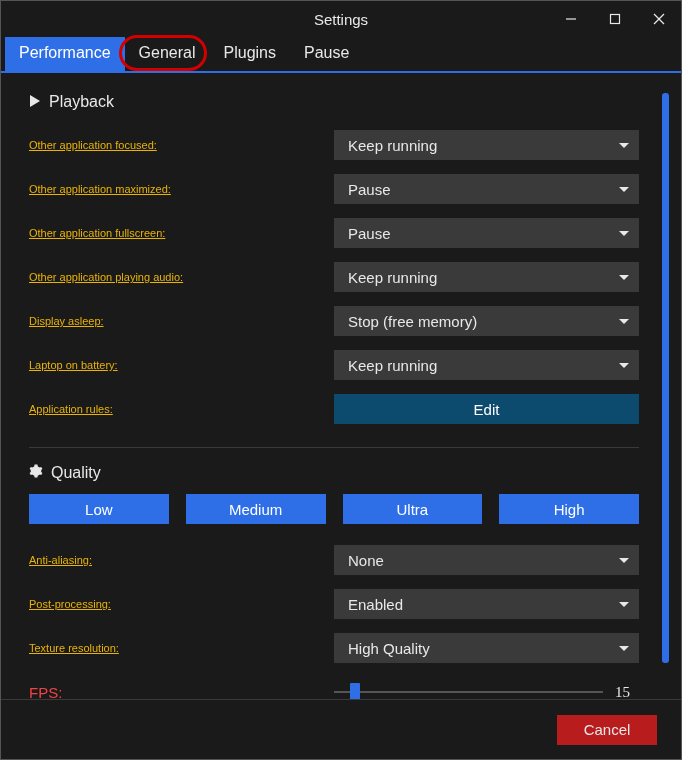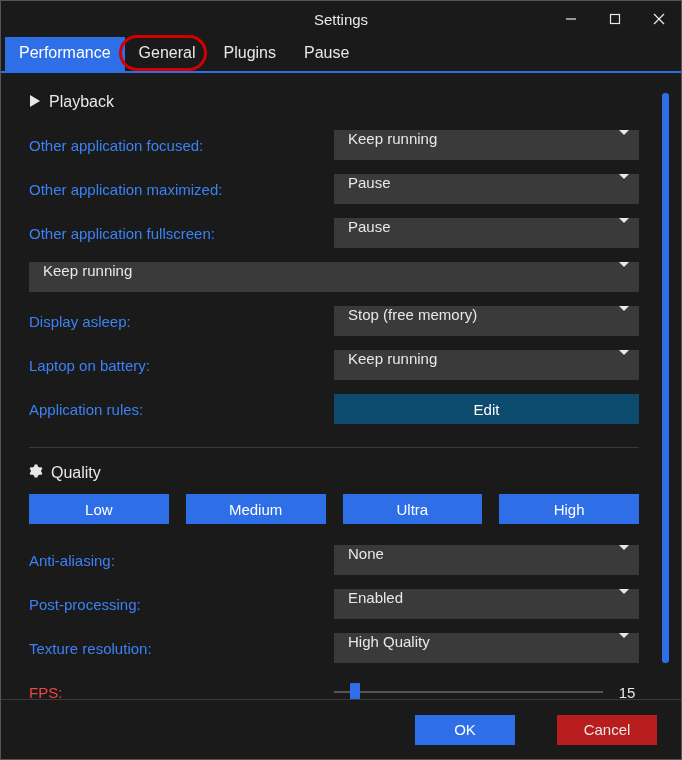--- a/index.html
+++ b/index.html
@@ -11,36 +11,36 @@
   .tb-btn svg { stroke: #e8e8e8; stroke-width: 1.2; fill: none; }
   .tabs { display: flex; border-bottom: 2px solid #2e6fe8; padding-left: 4px; }
   .tab { color: #e8e8e8; font-size: 16px; padding: 6px 14px 8px 14px; cursor: pointer; line-height: 20px; }
   .tab.active { background: #2e6fe8; color: #fff; }
   .highlight-ring { border: 3px solid #d30000; border-radius: 18px; position: absolute; pointer-events: none; }
   .content { flex: 1; overflow: hidden; position: relative; padding: 20px 28px 0 28px; }
   .scroll-area { height: 100%; overflow-y: auto; padding-right: 14px; }
   .section-header { display: flex; align-items: center; color: #e8e8e8; font-size: 16px; margin-bottom: 12px; gap: 8px; }
   .section-icon svg { fill: #e8e8e8; }
   .section-row { display: flex; align-items: center; height: 44px; }
-  .section-row .label { flex: 0 0 50%; color: #3b82f6; font-size: 15px; }
+  .section-row .label { flex: 0 0 50%; color: #eab308; font-size: 11px; text-decoration: underline; }
   .section-row .control { flex: 1; }
-  .select { background: #3a3a3a; color: #e8e8e8; height: 30px; width: 100%; display: flex; align-items: flex-start; justify-content: space-between; padding: 0 10px 0 14px; font-size: 15px; cursor: pointer; }
+  .select { background: #3a3a3a; color: #e8e8e8; height: 30px; width: 100%; display: flex; align-items: center; justify-content: space-between; padding: 0 10px 0 14px; font-size: 15px; cursor: pointer; }
   .select .caret { width: 0; height: 0; border-left: 5px solid transparent; border-right: 5px solid transparent; border-top: 5px solid #e8e8e8; }
   .btn { height: 30px; width: 100%; background: #0c4a6e; color: #fff; display: flex; align-items: center; justify-content: center; font-size: 15px; cursor: pointer; }
   .section-divider { height: 1px; background: #3a3a3a; margin: 16px 0 16px 0; }
   .quality-tabs { display: flex; width: 100%; margin-bottom: 14px; margin-top: 4px; }
   .qtab { flex: 1; height: 30px; background: #2e6fe8; color: #fff; display: flex; align-items: center; justify-content: center; font-size: 15px; cursor: pointer; }
   .qtab + .qtab { margin-left: 17px; }
   .slider-row { display: flex; align-items: center; height: 44px; }
   .slider-row .label { flex: 0 0 50%; color: #ef4444; font-size: 15px; }
   .slider-wrap { flex: 1; display: flex; align-items: center; gap: 12px; }
   .slider { flex: 1; height: 18px; position: relative; }
   .slider-track { position: absolute; top: 8px; left: 0; right: 0; height: 2px; background: #555; }
   .slider-thumb { position: absolute; top: 0; width: 10px; height: 18px; background: #2e6fe8; border-radius: 1px; }
-  .slider-val { color: #e8e8e8; font-size: 15px; min-width: 24px; text-align: center; }
+  .slider-val { color: #e8e8e8; font-size: 15px; min-width: 24px; text-align: left; font-family: Liberation Serif, serif; }
   .footer { height: 60px; display: flex; justify-content: flex-end; align-items: center; gap: 14px; padding-right: 24px; border-top: 1px solid #3a3a3a; }
   .footer .fbtn { width: 100px; height: 30px; display: flex; align-items: center; justify-content: center; font-size: 15px; cursor: pointer; }
   .fbtn.primary { background: #2e6fe8; color: #fff; }
   .fbtn.secondary { background: #b91c1c; color: #e8e8e8; margin-left: 28px; }
   .scrollbar-visual { position: absolute; right: 12px; top: 20px; width: 7px; height: 570px; background: #2e6fe8; border-radius: 3px; }
 </style>
 </head>
 <body>
 
 <div class="window">
@@ -112,20 +112,21 @@
         <div class="label">Other application fullscreen:</div>
         <div class="control">
           <div class="select">
             <span>Pause</span>
             <span class="caret"></span>
           </div>
         </div>
       </div>
 
       <div class="section-row">
+        <div class="label">Other application playing audio:</div>
         <div class="control">
           <div class="select">
             <span>Keep running</span>
             <span class="caret"></span>
           </div>
         </div>
       </div>
 
       <div class="section-row">
         <div class="label">Display asleep:</div>
@@ -210,17 +211,16 @@
             <div class="slider-thumb" style="left:6%;"></div>
           </div>
           <div class="slider-val">15</div>
         </div>
       </div>
 
     </div>
   </div>
 
   <div class="footer">
-    <div class="fbtn primary">OK</div>
     <div class="fbtn secondary">Cancel</div>
   </div>
 
 </div>
 
 </body></html>

